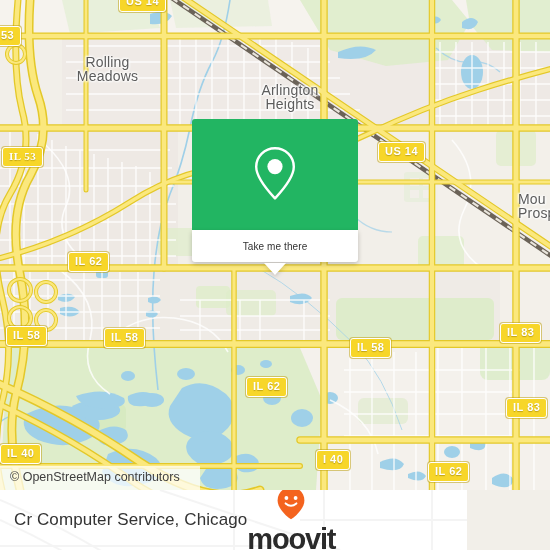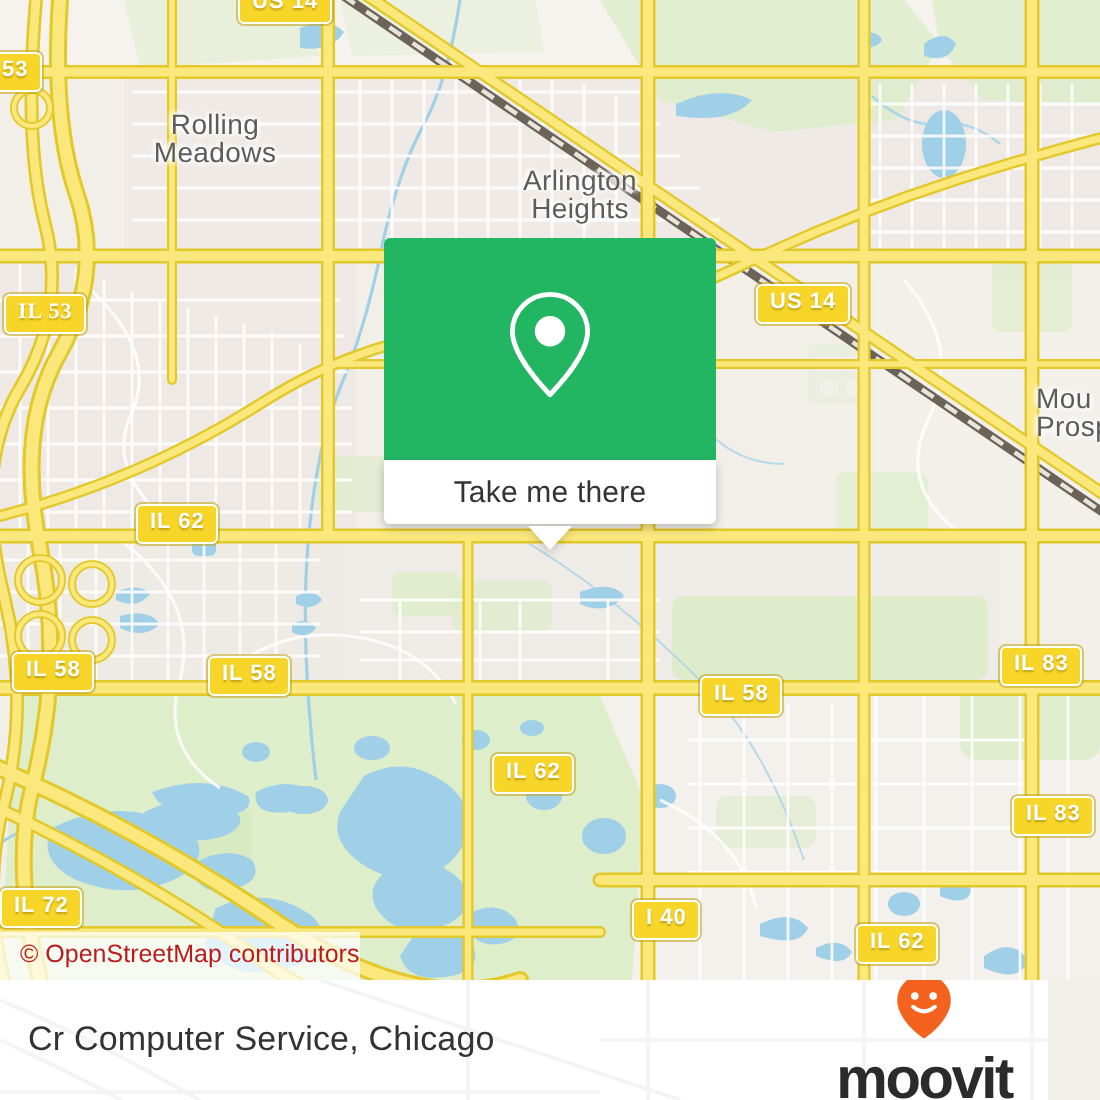--- a/index.html
+++ b/index.html
@@ -28,50 +28,50 @@
     position:absolute;background:#f7d629;border:1.5px solid #fff;border-radius:3px;
     color:#fff;font-size:11px;font-weight:bold;line-height:13px;
     padding:2px 6px 3px;letter-spacing:.5px;white-space:nowrap;
     text-shadow:0 1px 1px rgba(120,100,0,.45);
     box-shadow:0 0 0 1px rgba(190,160,20,.55);
   }
 
   
   .attribution{
     position:absolute;left:0;bottom:0;background:rgba(255,255,255,.72);
-    color:#b91c1c;font-size:12.5px;line-height:15px;padding:4px 0 5px 10px;
+    color:#404040;font-size:12.5px;line-height:15px;padding:4px 20px 5px 10px;
   }
 
   
   .callout{position:absolute;left:192px;top:119px;width:166px;}
   .callout-top{
     height:111px;background:#22b562;border-radius:3px 3px 0 0;
     display:flex;align-items:center;justify-content:center;
   }
   .callout-bottom{
     height:32px;background:#fff;border-radius:0 0 3px 3px;
     display:flex;align-items:center;justify-content:center;
     box-shadow:0 2px 5px rgba(0,0,0,.22);
   }
-  .callout-label{color:#333;font-size:15px;letter-spacing:.1px;}
+  .callout-label{color:#333;font-size:10px;letter-spacing:.1px;}
   .callout-tail{
     position:absolute;left:50%;margin-left:-11px;top:263px;
     width:0;height:0;border-left:11px solid transparent;
     border-right:11px solid transparent;border-top:12px solid #fff;
     filter:drop-shadow(0 2px 2px rgba(0,0,0,.16));
   }
   .callout-shadow{
     position:absolute;left:192px;top:119px;width:166px;height:143px;
     border-radius:3px;box-shadow:0 2px 6px rgba(0,0,0,.22);z-index:-1;
   }
 
   
   .footer{
-    position:absolute;left:0;top:490px;width:524px;height:60px;background:#fff;
-    display:flex;align-items:center;justify-content:space-between;
+    position:absolute;left:0;top:490px;width:467px;height:60px;background:#fff;
+    display:flex;align-items:center;justify-content:flex-start;
     padding:0 18px 0 14px;box-sizing:border-box;overflow:hidden;
   }
   .footer-watermark{position:absolute;left:0;top:-490px;opacity:.10;pointer-events:none;}
   .footer-title{position:relative;color:#333;font-size:17px;letter-spacing:.1px;}
   .brand{position:relative;display:flex;align-items:center;gap:1px;flex-direction:column;}
   .brand-word{color:#2b2b2b;font-size:29px;font-weight:bold;letter-spacing:-1.2px;line-height:29px;}
 </style>
 </head>
 <body>
 
@@ -268,21 +268,21 @@
     <div class="shield" style="left:119px;top:-8px;">US 14</div>
     <div class="shield" style="left:2px;top:147px;font-family:Liberation Serif, serif;">IL 53</div>
     <div class="shield" style="left:378px;top:142px;">US 14</div>
     <div class="shield" style="left:68px;top:252px;">IL 62</div>
     <div class="shield" style="left:6px;top:326px;">IL 58</div>
     <div class="shield" style="left:104px;top:328px;">IL 58</div>
     <div class="shield" style="left:350px;top:338px;">IL 58</div>
     <div class="shield" style="left:500px;top:323px;">IL 83</div>
     <div class="shield" style="left:506px;top:398px;">IL 83</div>
     <div class="shield" style="left:246px;top:377px;">IL 62</div>
-    <div class="shield" style="left:0px;top:444px;">IL 72</div>
+    <div class="shield" style="left:0px;top:444px;">IL 40</div>
     <div class="shield" style="left:316px;top:450px;">I 40</div>
     <div class="shield" style="left:428px;top:462px;">IL 62</div>
 
     <div class="attribution">© OpenStreetMap contributors</div>
 
     <div class="callout-shadow"></div>
     <div class="callout">
       <div class="callout-top">
         <span>
           <svg width="46" height="56" viewBox="0 0 46 56" fill="none">

